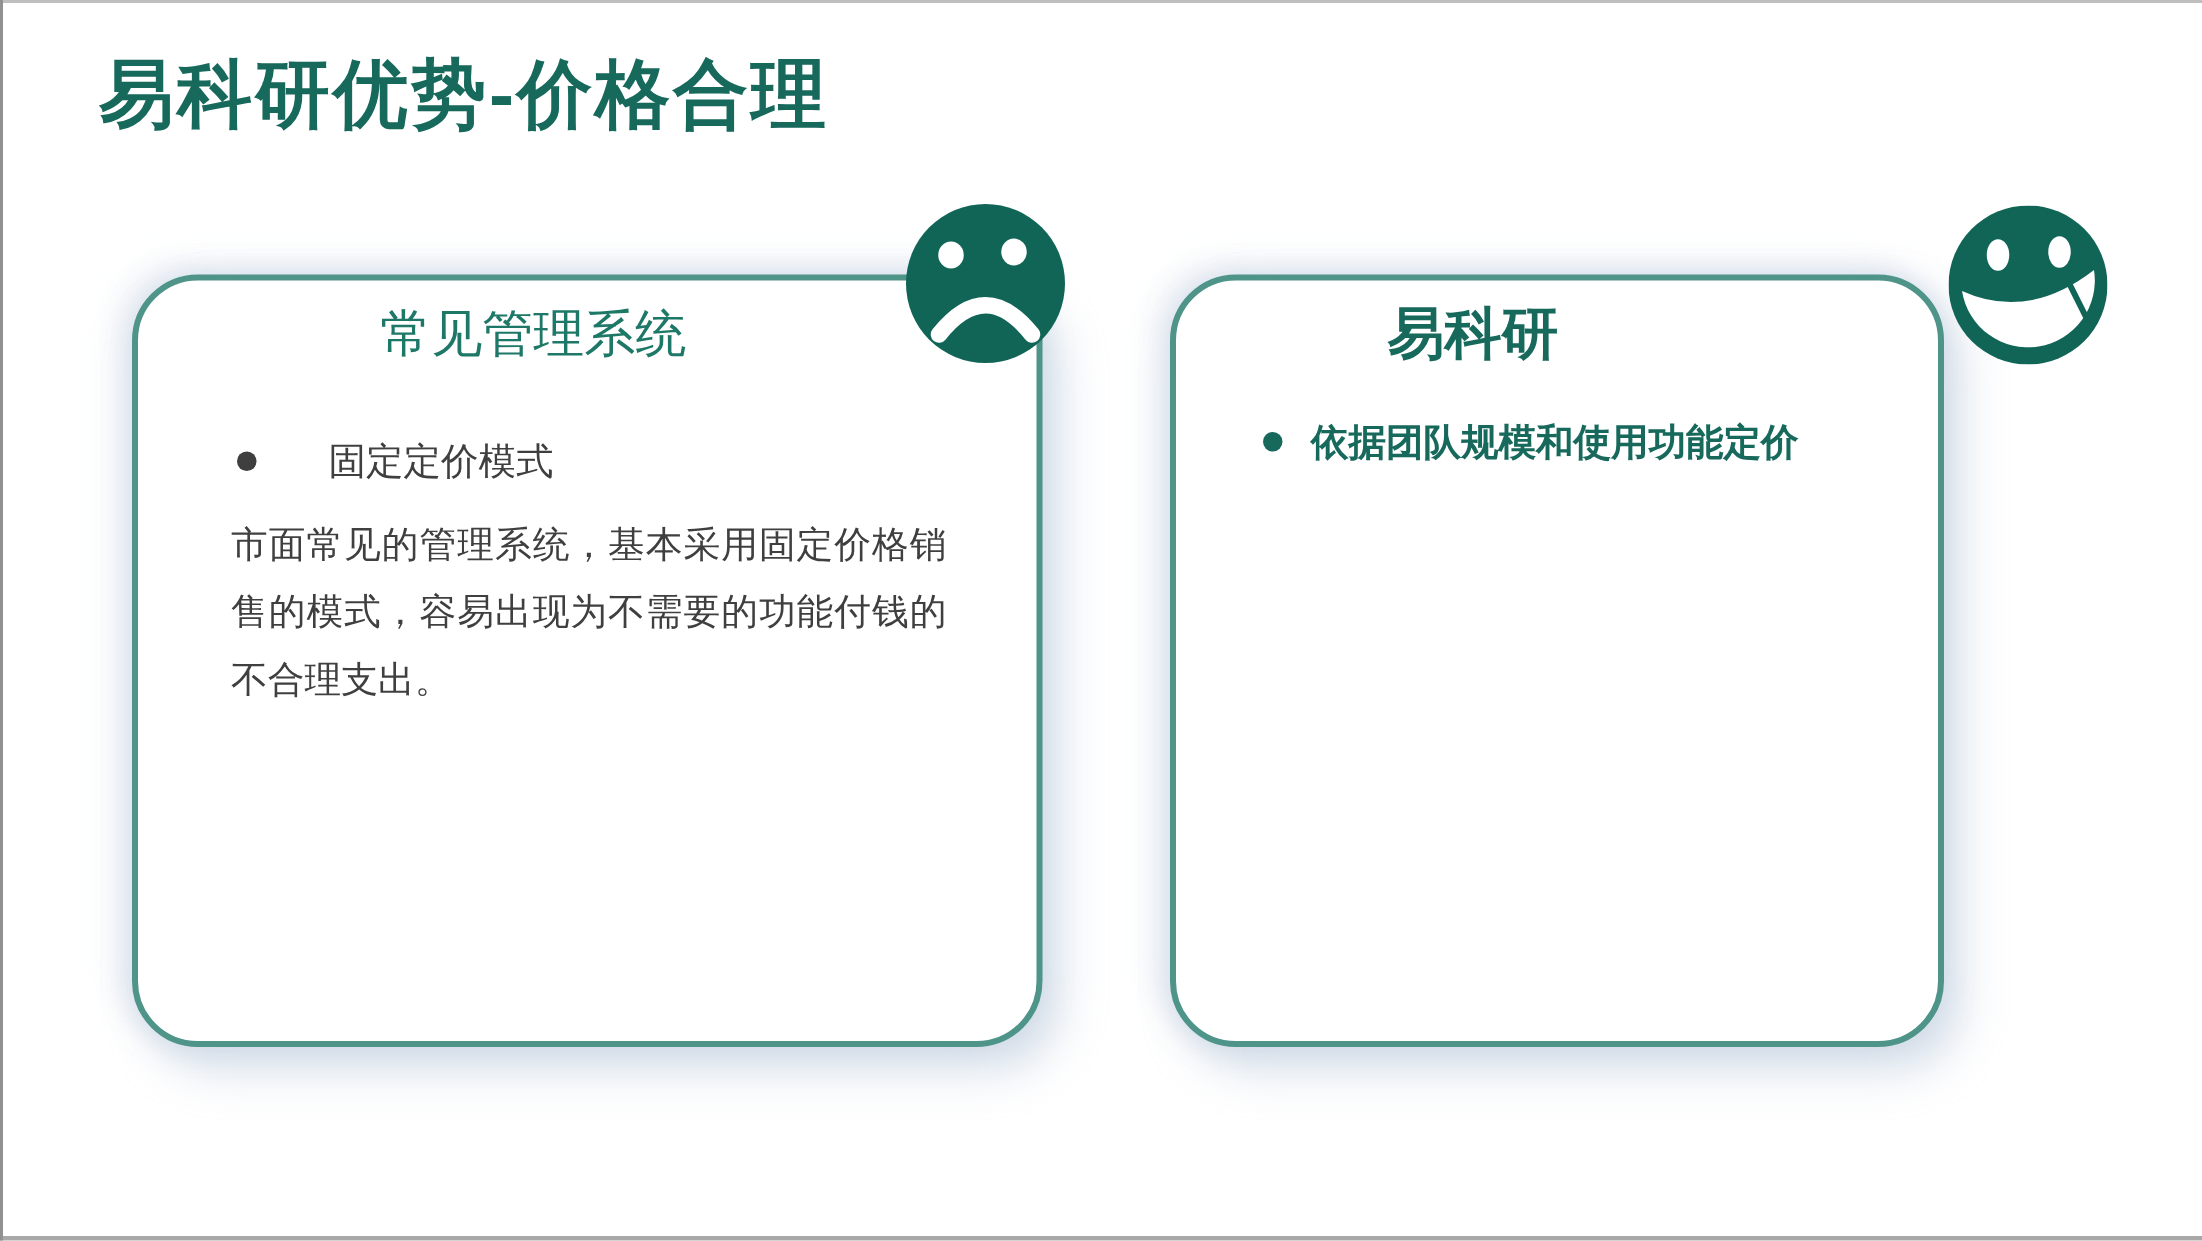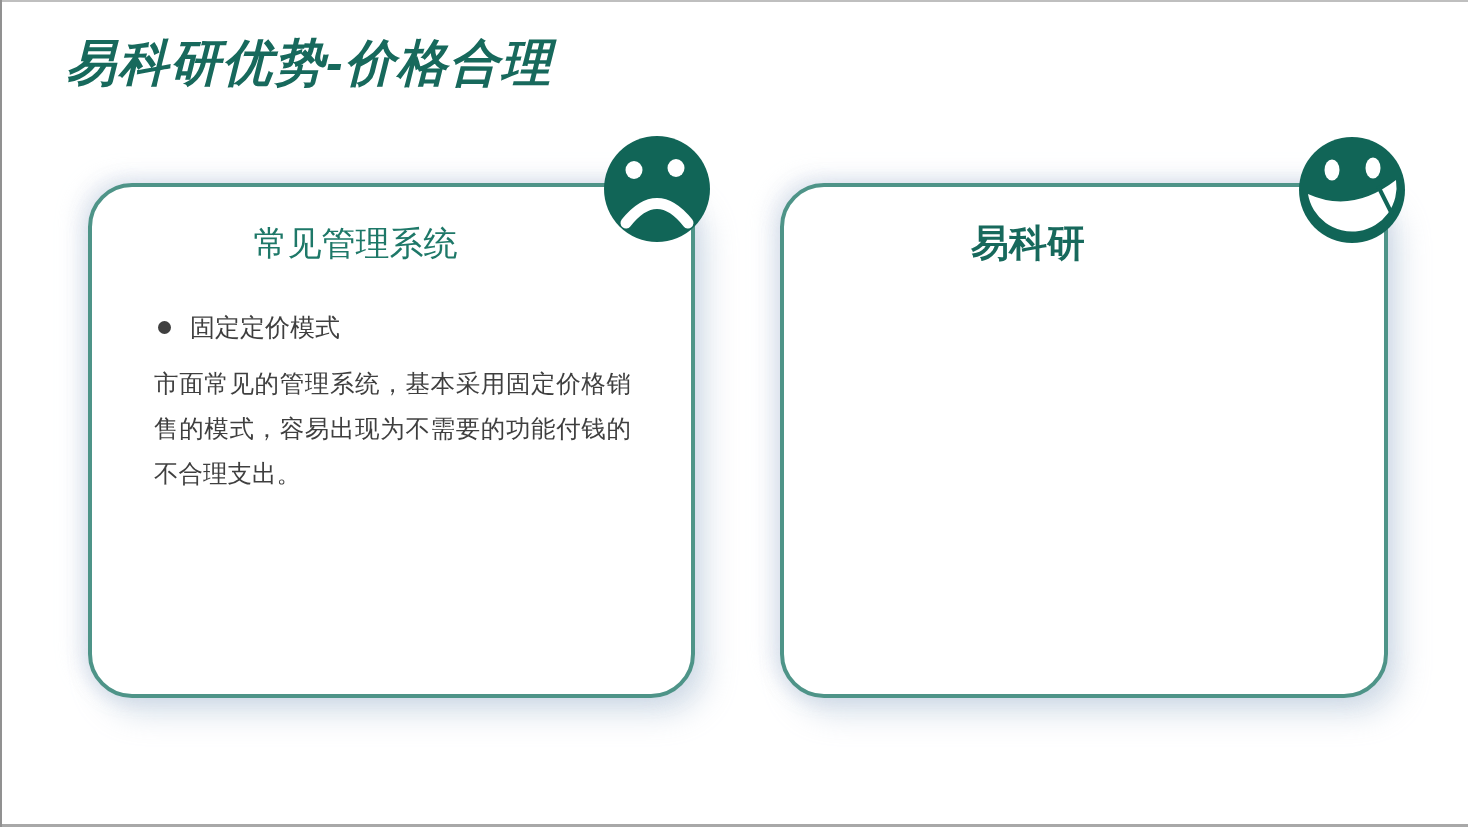--- a/index.html
+++ b/index.html
@@ -7,39 +7,39 @@
   body {
     position:relative;
     background:#ffffff;
     font-family:"Liberation Sans","DejaVu Sans",sans-serif;
     overflow:hidden;
     box-shadow: inset 2px 0 0 #919191, inset 0 2px 0 #bfbfbf, inset 0 -3px 0 #a8a8a8;
   }
   .slide-title {
     position:absolute; left:66px; top:32px;
     font-size:50px; line-height:62px; font-weight:900;
-    letter-spacing:2px; color:#17695c;font-style:italic;
+    letter-spacing:2px; color:#17695c;
   }
   .card {
     position:absolute; top:183px; height:515px;
     background:#ffffff;
     border:4px solid #4e9488;
     border-radius:44px;
     box-shadow: 0 0 18px rgba(200,212,228,.55), 12px 16px 30px rgba(168,188,210,.45), -10px -6px 22px rgba(205,216,230,.40);
   }
   .card-left  { left:88px;  width:607px; }
-  .card-right { left:780px; width:608px; }
+  .card-right { left:780px; width:516px; }
   .card-header {
-    margin-top:34px; text-align:center;
+    margin-top:14px; text-align:center;
     font-size:34px; line-height:44px; color:#1e7868;
   }
   .card-left  .card-header { padding-right:72px; font-weight:400; }
   .card-right .card-header { padding-right:112px; font-weight:700; font-size:38px; color:#17695c; }
   .bullet-row { display:flex; align-items:center; }
-  .card-left  .bullet-row { margin:46px 40px 0 66px; }
+  .card-left  .bullet-row { margin:46px 40px 0 66px;gap:29px; }
   .card-right .bullet-row { margin:33px 30px 0 58px; }
   .bullet-dot { width:13px; height:13px; border-radius:50%; flex:0 0 13px; margin-right:19px; }
   .card-left  .bullet-dot { background:#3f3f3f; }
   .card-right .bullet-dot { background:#17695c; }
   .bullet-label { font-size:25px; }
   .card-left  .bullet-label { color:#3f3f3f; font-weight:400; }
   .card-right .bullet-label { color:#17695c; font-weight:700; }
   .card-body {
     font-size:24.5px; color:#3f3f3f; text-align:justify;
     word-break:break-all; text-justify:inter-character;
@@ -59,20 +59,24 @@
   <h2 class="card-header">常见管理系统</h2>
   <div class="bullet-row">
     <span class="bullet-dot"></span>
     <span class="bullet-label">固定定价模式</span>
   </div>
   <p class="card-body">市面常见的管理系统，基本采用固定价格销售的模式，容易出现为不需要的功能付钱的不合理支出。</p>
 </section>
 
 <section class="card card-right">
   <h2 class="card-header">易科研</h2>
+  <div class="bullet-row">
+    <span class="bullet-dot"></span>
+    <span class="bullet-label">依据团队规模和使用功能定价</span>
+  </div>
 </section>
 
 <svg class="mood-face mood-face-sad" viewBox="-53 -53 106 106">
   <circle cx="0" cy="0" r="53" fill="#116557"></circle>
   <ellipse cx="-23" cy="-19" rx="8.5" ry="9" fill="#ffffff"></ellipse>
   <ellipse cx="19" cy="-21" rx="8.5" ry="9" fill="#ffffff"></ellipse>
   <path d="M -31 34 Q 0 -5 31 34" fill="none" stroke="#ffffff" stroke-width="11" stroke-linecap="round"></path>
 </svg>
 
 <svg class="mood-face mood-face-happy" viewBox="-53 -53 106 106">

